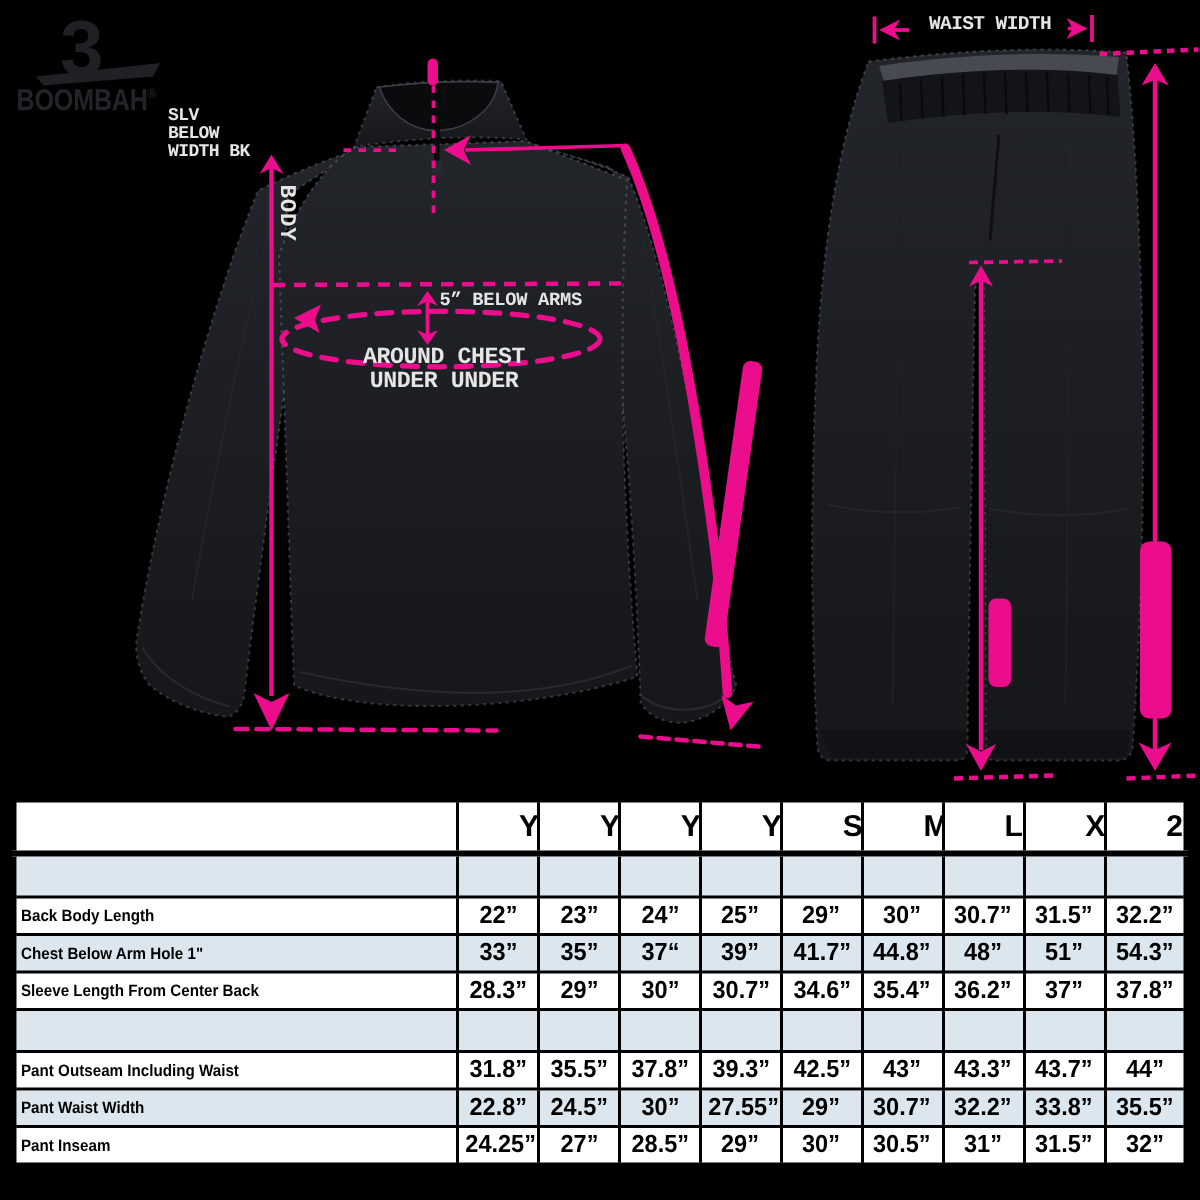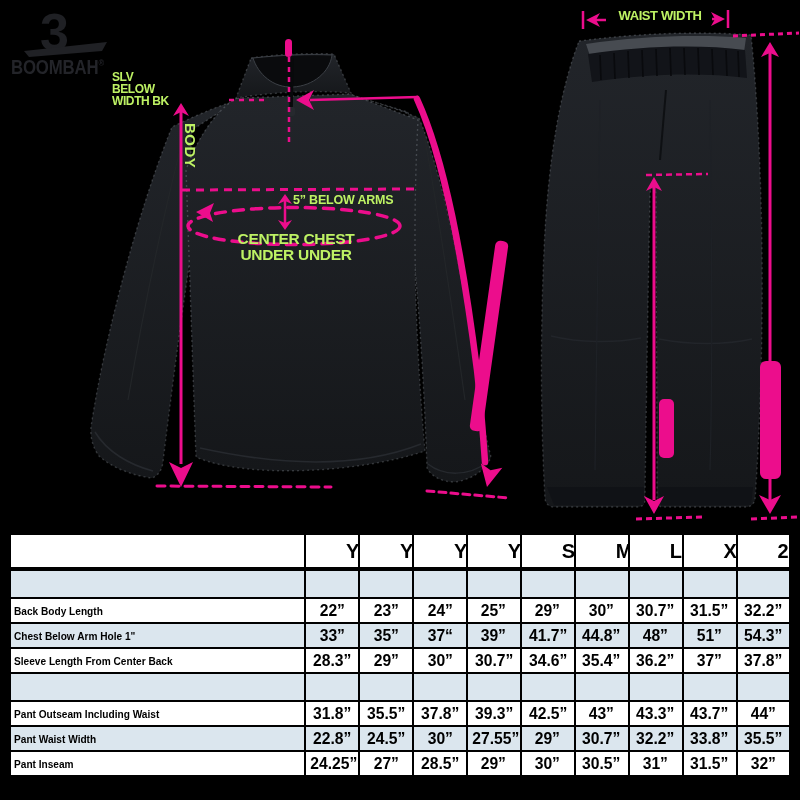--- a/index.html
+++ b/index.html
@@ -1,20 +1,20 @@
 <!DOCTYPE html>
 <html><head>
 <meta charset="utf-8">
 <style>
   html,body{margin:0;padding:0;background:#000;}
   .stage{position:relative;width:800px;height:800px;background:#000;overflow:hidden;
          font-family:"Liberation Sans",sans-serif;}
   svg{position:absolute;left:0;top:0;}
-  .pinklab{position:absolute;color:#bef264;font-weight:bold;line-height:1.02;
-           font-family:Liberation Sans, sans-serif;white-space:nowrap;}
+  .pinklab{position:absolute;color:#e5e5e5;font-weight:bold;line-height:1.02;
+           font-family:Liberation Mono, monospace;white-space:nowrap;}
   .slvnote{left:112px;top:71px;width:92px;text-align:left;font-size:12px;letter-spacing:-0.4px;}
   .bodylab{left:183px;top:123px;font-size:15px;writing-mode:vertical-rl;letter-spacing:0.5px;}
   .belowarms{left:293px;top:194px;font-size:12.5px;letter-spacing:-0.2px;}
   .aroundchest{left:210px;top:231px;width:172px;text-align:center;font-size:15.5px;letter-spacing:-0.3px;}
   .waistwidth{left:604px;top:9px;width:112px;text-align:center;font-size:13px;letter-spacing:-0.4px;}
   .brandword{position:absolute;left:11px;top:56px;width:130px;color:#232429;font-size:20px;
              font-weight:bold;transform:scaleX(0.84);transform-origin:left center;letter-spacing:-0.2px;}
   .brandword sup{font-size:9px;}
   
   .tablewrap{position:absolute;left:8px;top:532px;width:784px;background:#000;}
@@ -148,21 +148,21 @@
   </div>
 
   <div class="pinklab slvnote">
     <div>SLV</div>
     <div>BELOW</div>
     <div>WIDTH BK</div>
   </div>
   <div class="pinklab bodylab">BODY</div>
   <div class="pinklab belowarms">5” BELOW ARMS</div>
   <div class="pinklab aroundchest">
-    <div>CENTER CHEST</div>
+    <div>AROUND CHEST</div>
     <div>UNDER UNDER</div>
   </div>
   <div class="pinklab waistwidth">WAIST WIDTH</div>
 
   <div class="tablewrap">
     <table class="size">
       <thead>
           <tr>
             <th style="width: 250px;"></th>
             <th>YS</th>

